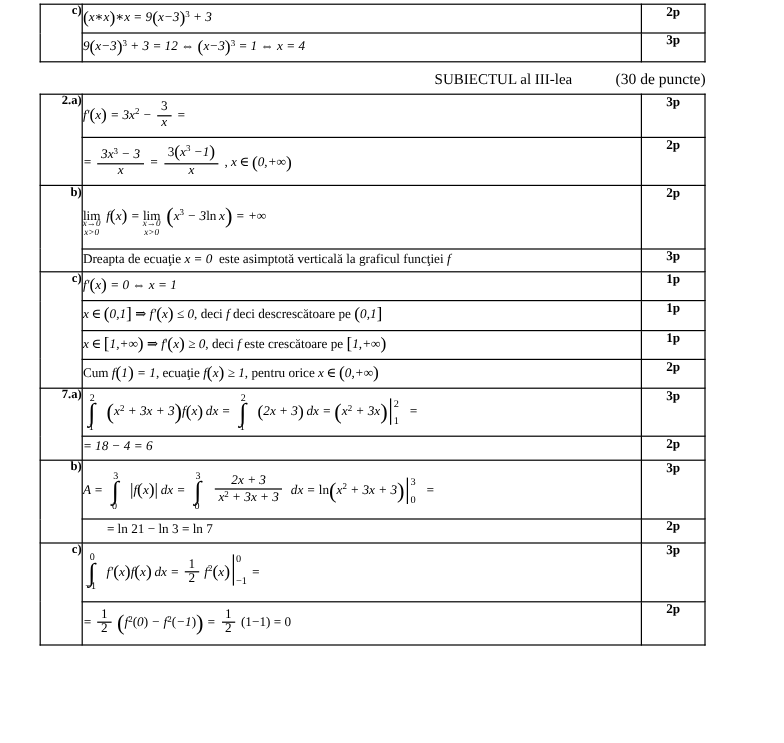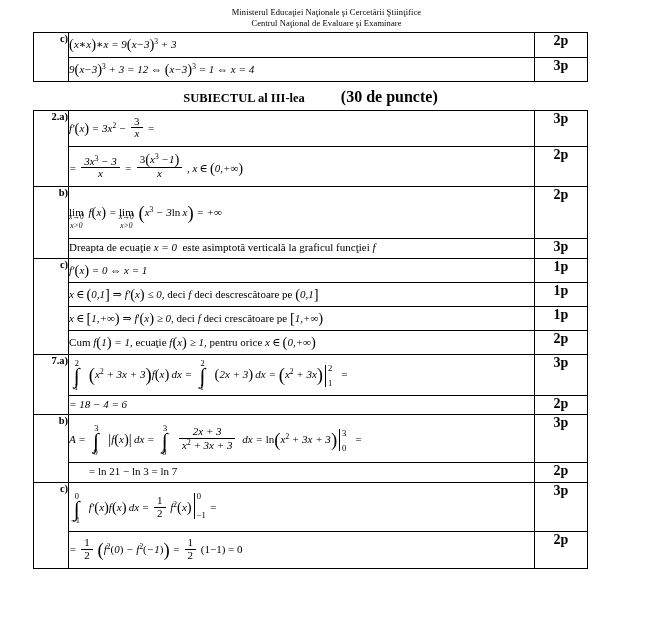--- a/index.html
+++ b/index.html
@@ -51,21 +51,21 @@
     font-weight: bold;
     font-size: 10.5px;
     font-family: "Liberation Serif", serif;
   }
   td.body {
     padding: 2px 4px 3px 6px;
   }
   td.pts {
     text-align: center;
     font-weight: bold;
-    font-size: 14px;
+    font-size: 11px;
     vertical-align: middle;
     padding: 2px 0;
   }
 
   
   .mline {
     font-size: 11px;
     font-style: italic;
     font-family: "Liberation Serif", "DejaVu Serif", serif;
     white-space: nowrap;
@@ -145,41 +145,37 @@
     font-size: 7.6px;
     font-style: italic;
     line-height: 1.12;
     white-space: nowrap;
   }
   .mline.limrow { padding-bottom: 14px; margin-top: 12px; }
 
   
   .subject-row {
     display: flex;
-    justify-content: center;
+    justify-content: flex-end;
     align-items: baseline;
     margin: 6px 0 4px 0;
     padding: 0 65px 0 33px;
-    font-weight: bold;
+    font-weight: normal;
     font-size: 12.5px;
     gap: 36px;
   }
-  .subject-row .pts-note { font-size: 16px; }
+  .subject-row .pts-note { font-size: 13px; }
 
   .gap-top { height: 3px; }
 </style>
 </head>
 <body>
 
 <div class="page">
 
-  <div class="doc-header">
-    <div>Ministerul Educaţiei Naţionale şi Cercetării Ştiinţifice</div>
-    <div>Centrul Naţional de Evaluare şi Examinare</div>
-  </div>
 
   <div class="gap-top"></div>
 
   <table class="marking">
     <colgroup>
       <col class="col-label">
         <col class="col-body">
         <col class="col-pts">
     </colgroup>
     <tbody>
@@ -293,21 +289,21 @@
             <span class="big up">(</span>0,1<span class="big up">]</span>
           </div>
         </td>
         <td class="pts">1p</td>
       </tr>
       <tr>
         <td class="body">
           <div class="mline">
             <span class="v">x</span> ∈ <span class="big up">[</span>1,+∞<span class="big up">)</span> ⇒
             <span class="v">f</span><span class="up">'</span><span class="big up">(</span><span class="v">x</span><span class="big up">)</span> ≥ 0<span class="up">, deci</span>
-            <span class="v">f</span><span class="up"> deci crescătoare pe</span>
+            <span class="v">f</span><span class="up"> este crescătoare pe</span>
             <span class="big up">[</span>1,+∞<span class="big up">)</span>
           </div>
         </td>
         <td class="pts">1p</td>
       </tr>
       <tr>
         <td class="body">
           <div class="mline">
             <span class="up">Cum</span>
             <span class="v">f</span><span class="big up">(</span>1<span class="big up">)</span> = 1<span class="up">, ecuaţie</span>

